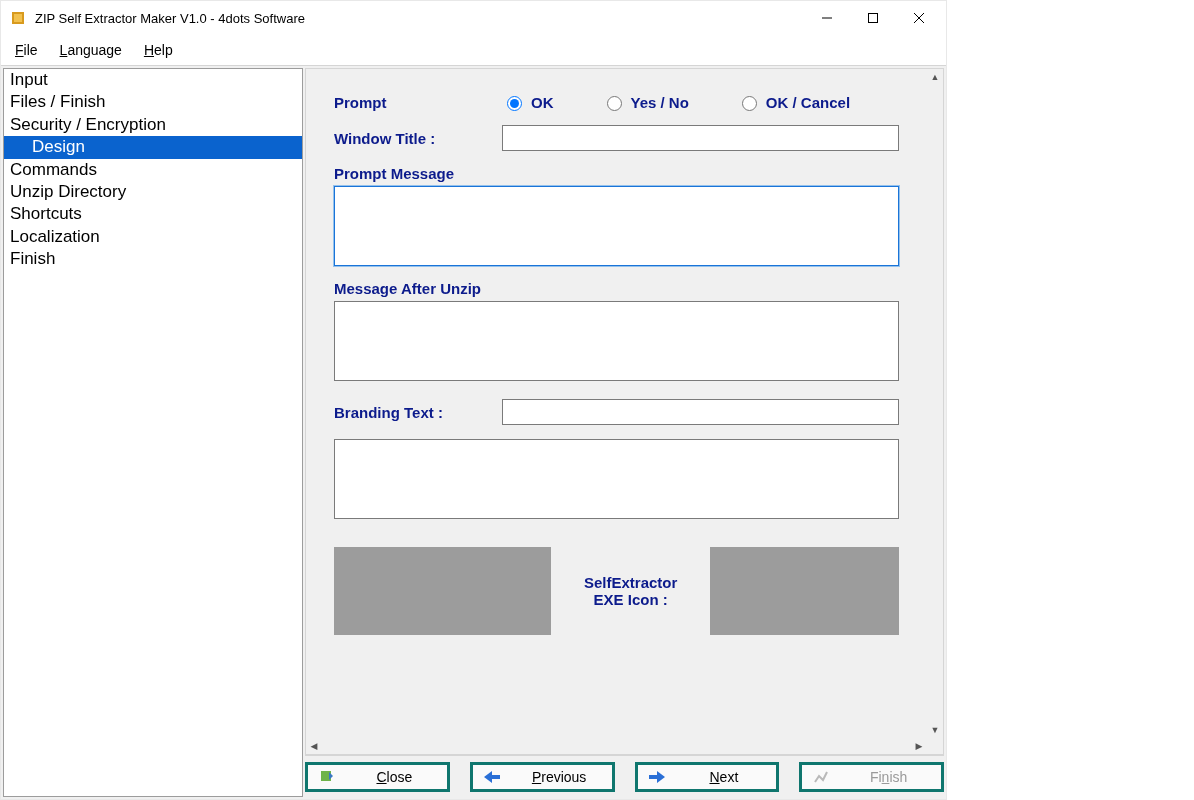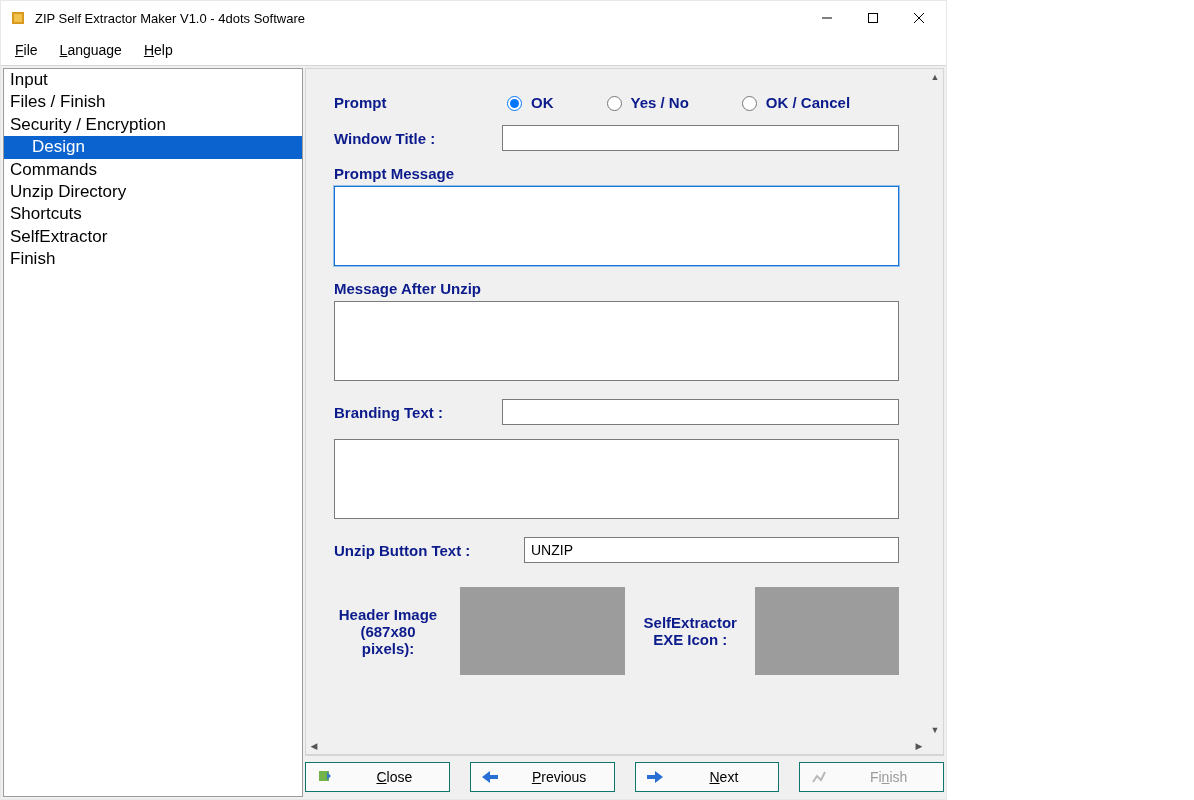--- a/index.html
+++ b/index.html
@@ -48,21 +48,21 @@
   .imgwell { width:230px; height:88px; background:#9c9c9c; }
 
   .vscroll { position:absolute; right:0; top:0; bottom:16px; width:16px; background:#f0f0f0; display:flex; flex-direction:column; }
   .hscroll { position:absolute; left:0; right:16px; bottom:0; height:16px; background:#f0f0f0; display:flex; }
   .sc-btn { width:16px; height:16px; background:#f0f0f0; display:flex; align-items:center; justify-content:center; color:#555; font-size:9px;}
   .sc-track { flex:1; background:#f0f0f0; }
   .sc-corner { position:absolute; right:0; bottom:0; width:16px; height:16px; background:#f0f0f0; }
 
   
   .wizardbar { height:42px; background:#f0f0f0; display:flex; align-items:center; justify-content:center; gap:20px; padding:6px 0; border-top:1px solid #d5d5d5; }
-  .wbtn { width:170px; height:30px; background:#fafafa; border:1px solid #0f766e; display:flex; align-items:center; padding:0 10px; gap:16px; font-size:14px; cursor:default; }
+  .wbtn { width:170px; height:30px; background:#fafafa; border:3px solid #0f766e; display:flex; align-items:center; padding:0 10px; gap:16px; font-size:14px; cursor:default; }
   .wbtn.disabled { color:#9a9a9a; }
   .wbtn .ic { width:18px; height:18px; display:flex; align-items:center; justify-content:center; }
   .wbtn .txt { flex:1; text-align:center; }
   .wbtn .u { text-decoration:underline; }
 </style>
 </head>
 <body>
 
 <div class="window">
 
@@ -103,21 +103,21 @@
   <div class="workarea">
 
     <div class="sidebar">
       <div class="navitem">Input</div>
       <div class="navitem">Files / Finish</div>
       <div class="navitem">Security / Encryption</div>
       <div class="navitem selected">Design</div>
       <div class="navitem">Commands</div>
       <div class="navitem">Unzip Directory</div>
       <div class="navitem">Shortcuts</div>
-      <div class="navitem">SelfExtractor</div>
+      <div class="navitem">Localization</div>
       <div class="navitem">Finish</div>
     </div>
 
     <div class="main">
       <div class="scrollpane">
         <div class="form">
 
           <div class="row">
             <span class="lbl fixw">Prompt</span>
             <div class="radios">
@@ -150,28 +150,23 @@
 
           <div style="height:14px"></div>
           <div class="row">
             <span class="lbl fixw">Branding Text :</span>
             <input type="text" class="inp" value="" style="">
           </div>
 
           <textarea class="inp" style="height: 80px;"></textarea>
 
           <div style="height:14px"></div>
-          <div class="row">
-            <span class="lbl" style="width:190px">Unzip Button Text :</span>
-            <input type="text" class="inp" value="UNZIP" style="">
-          </div>
 
           <div style="height:10px"></div>
           <div class="row" style="gap:18px;align-items:center;">
-            <span class="lbl" style="width:150px;text-align:center">Header Image (687x80 pixels):</span>
             <div class="imgwell"></div>
             <span class="lbl" style="width:130px;text-align:center">SelfExtractor EXE Icon :</span>
             <div class="imgwell" style="width:200px"></div>
           </div>
 
         </div>
 
         <div class="vscroll">
           <div class="sc-btn">▲</div>
           <div class="sc-track"></div>

